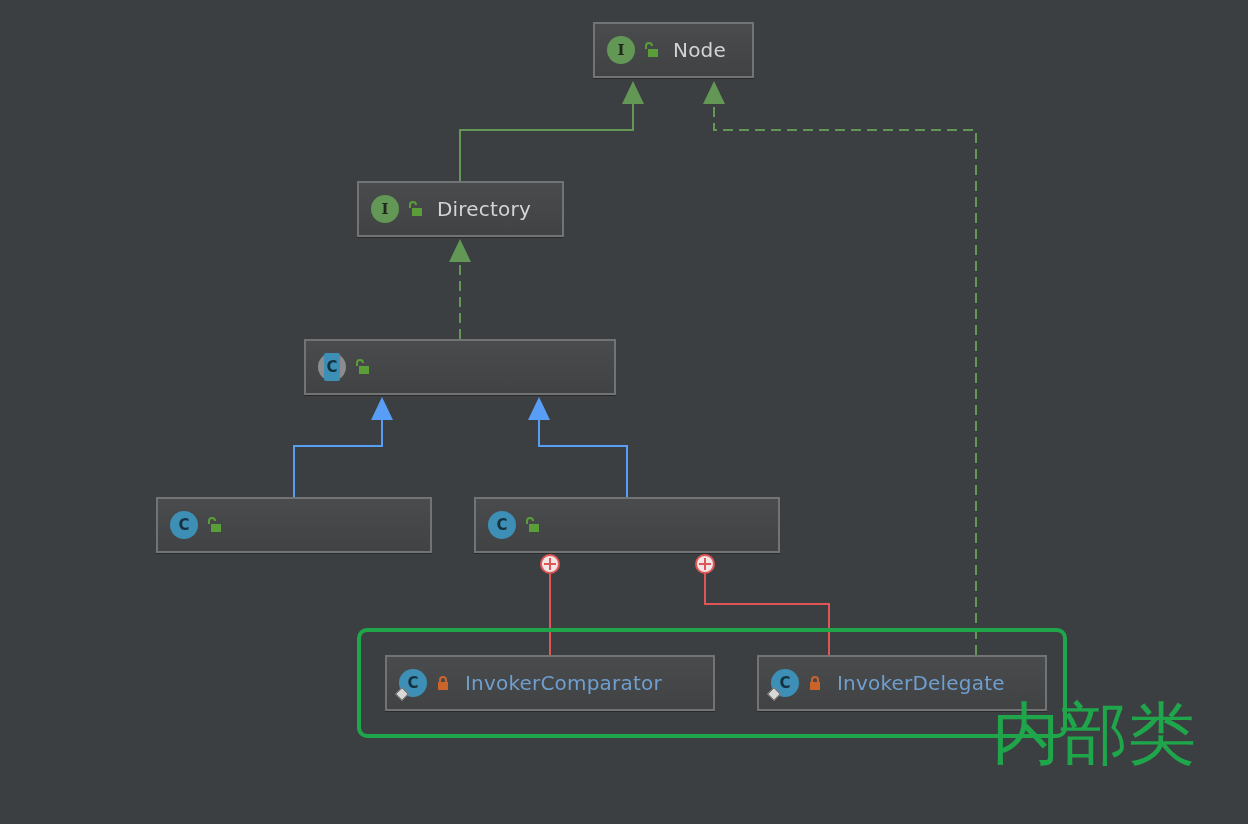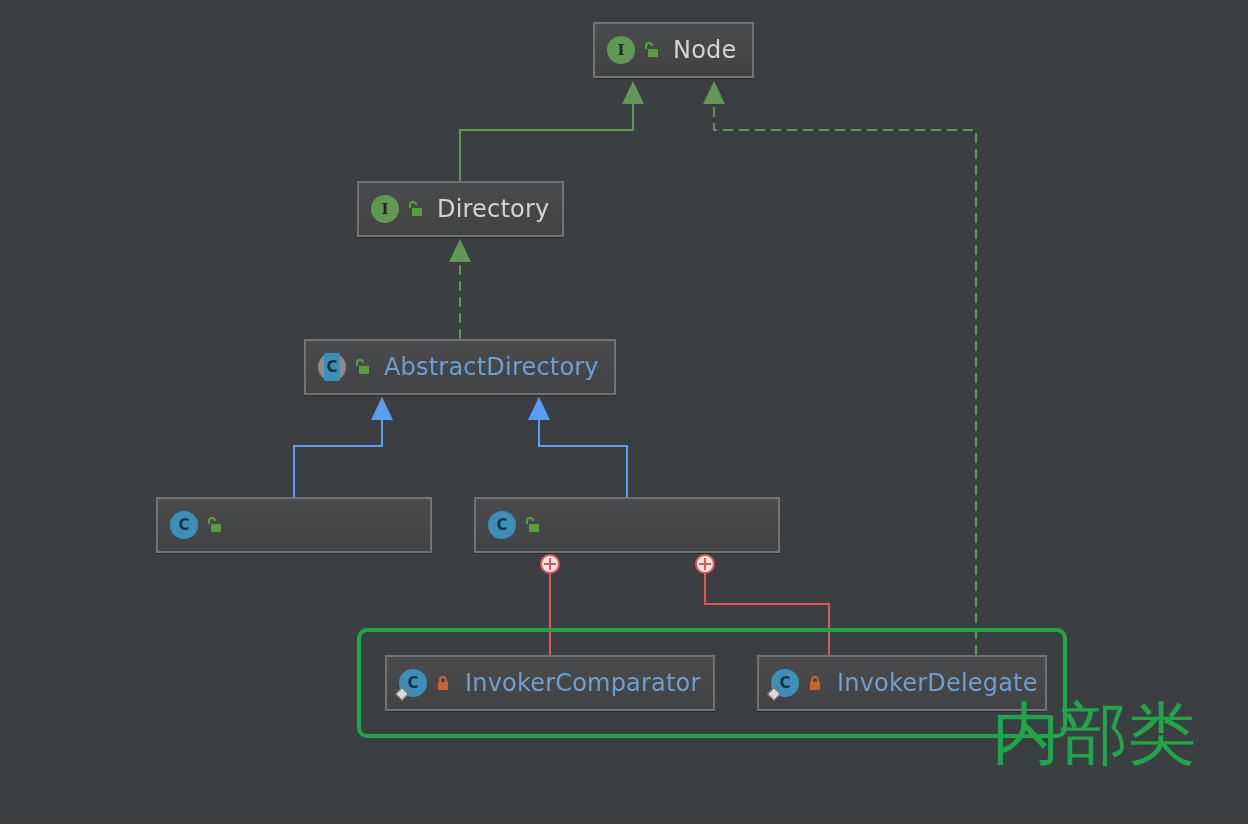--- a/index.html
+++ b/index.html
@@ -28,21 +28,21 @@
   }
   .kind.iface { background: #629755; color: #1f2a1c; }
   .kind.cls { background: #3d8fb5; color: #14313f; font-family: "DejaVu Sans", sans-serif; }
   .kind.abstract { background: #8a8c8e; color: #14313f; font-family: "DejaVu Sans", sans-serif; }
   .kind.abstract .inner { width: 16px; height: 28px; background: #3d8fb5; display:flex; align-items:center; justify-content:center; border-radius: 2px;}
   .kind .diamond {
     position: absolute; left: -2px; bottom: -2px; width: 8px; height: 8px;
     background: #d8d8d8; transform: rotate(45deg); border: 1px solid #555;
   }
   .vis { width: 16px; height: 16px; margin-left: 8px; margin-right: 14px; flex: none; }
-  .label { font-size: 24px; white-space: nowrap; letter-spacing: 0.2px; }
+  .label { font-size: 20px; white-space: nowrap; letter-spacing: 0.2px; }
   .label.iface-label { color: #d4d4d4; }
   .label.cls-label { color: #6f9fcf; }
   .group-box {
     position: absolute; left: 357px; top: 628px; width: 710px; height: 110px;
     box-sizing: border-box; border: 4px solid #1fa64b; border-radius: 10px;
   }
   .group-label {
     position: absolute; left: 992px; top: 700px;
     font-size: 68px; color: #1fa64b; line-height: 1;
     font-family: "DejaVu Sans", sans-serif; font-weight: normal; text-align: right;
@@ -101,21 +101,20 @@
 </div>
 
 <div class="node" style="left:304px; top:339px; width:312px;">
   <span class="kind abstract">
       <span class="inner">C</span>
     </span>
   <svg class="vis" viewBox="0 0 16 16">
       <path d="M3 7 V4 a3 3 0 0 1 6 0" fill="none" stroke="#5a9e3a" stroke-width="2"></path>
       <rect x="5" y="7" width="10" height="8" fill="#5a9e3a"></rect>
     </svg>
-  <span class="label cls-label">AbstractDirectory</span>
 </div>
 
 <div class="node" style="left:156px; top:497px; width:276px;">
   <span class="kind cls">C</span>
   <svg class="vis" viewBox="0 0 16 16">
       <path d="M3 7 V4 a3 3 0 0 1 6 0" fill="none" stroke="#5a9e3a" stroke-width="2"></path>
       <rect x="5" y="7" width="10" height="8" fill="#5a9e3a"></rect>
     </svg>
 </div>
 

